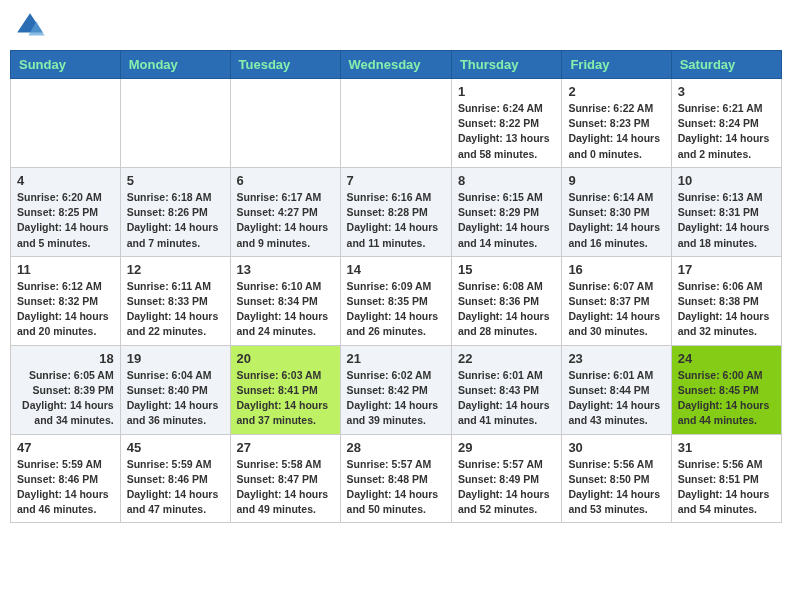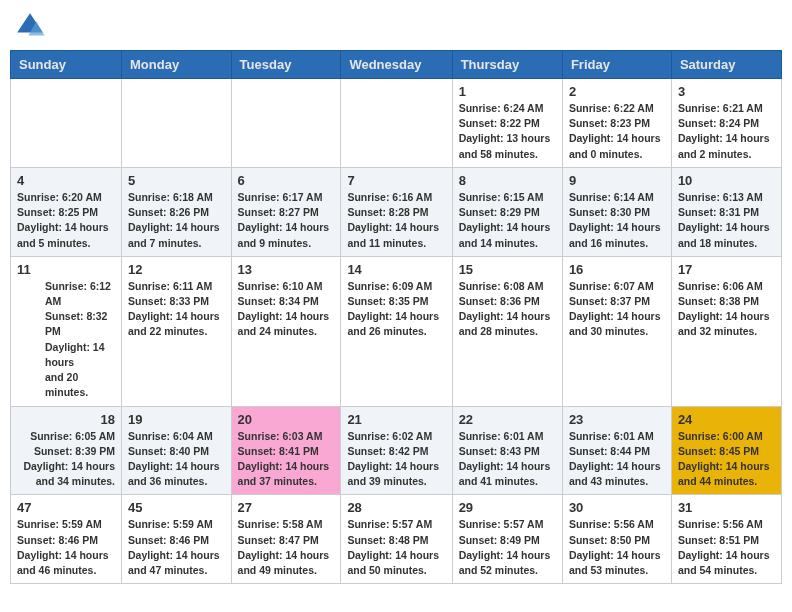--- a/index.html
+++ b/index.html
@@ -53,21 +53,21 @@
       font-size: 16px;
       color: #555;
     }
     .calendar {
       width: 100%;
       border-collapse: collapse;
       border: 1px solid #ccc;
     }
     .calendar th {
       background-color: #2a6db5;
-      color: #e5e5e5;
+      color: #86efac;
       font-size: 13px;
       font-weight: bold;
       padding: 6px 8px;
       text-align: left;
       border: 1px solid #1e5a9a;
     }
     .calendar td {
       vertical-align: top;
       padding: 5px 6px;
       border: 1px solid #ccc;
@@ -167,21 +167,21 @@
         <td style="background: rgb(240, 244, 248);">
           <span class="day-number">5</span>
           <div class="day-info" style="white-space: pre-line;">Sunrise: 6:18 AM
 Sunset: 8:26 PM
 Daylight: 14 hours
 and 7 minutes.</div>
         </td>
         <td style="background: rgb(240, 244, 248);">
           <span class="day-number">6</span>
           <div class="day-info" style="white-space: pre-line;">Sunrise: 6:17 AM
-Sunset: 8:27 PM
+Sunset: 4:27 PM
 Daylight: 14 hours
 and 9 minutes.</div>
         </td>
         <td style="background: rgb(240, 244, 248);">
           <span class="day-number">7</span>
           <div class="day-info" style="white-space: pre-line;">Sunrise: 6:16 AM
 Sunset: 8:28 PM
 Daylight: 14 hours
 and 11 minutes.</div>
         </td>
@@ -203,21 +203,21 @@
           <span class="day-number">10</span>
           <div class="day-info" style="white-space: pre-line;">Sunrise: 6:13 AM
 Sunset: 8:31 PM
 Daylight: 14 hours
 and 18 minutes.</div>
         </td>
       </tr>
       <tr>
         <td>
           <span class="day-number">11</span>
-          <div class="day-info" style="white-space: pre-line; margin-left: 28px;">Sunrise: 6:12 AM
+          <div class="day-info" style="white-space: pre-line;">Sunrise: 6:12 AM
 Sunset: 8:32 PM
 Daylight: 14 hours
 and 20 minutes.</div>
         </td>
         <td>
           <span class="day-number">12</span>
           <div class="day-info" style="white-space: pre-line;">Sunrise: 6:11 AM
 Sunset: 8:33 PM
 Daylight: 14 hours
 and 22 minutes.</div>
@@ -266,21 +266,21 @@
 Daylight: 14 hours
 and 34 minutes.</div>
         </td>
         <td style="background: rgb(240, 244, 248);">
           <span class="day-number">19</span>
           <div class="day-info" style="white-space: pre-line;">Sunrise: 6:04 AM
 Sunset: 8:40 PM
 Daylight: 14 hours
 and 36 minutes.</div>
         </td>
-        <td style="background: #f9a8d4;">
+        <td style="background: #bef264;">
           <span class="day-number">20</span>
           <div class="day-info" style="white-space: pre-line;">Sunrise: 6:03 AM
 Sunset: 8:41 PM
 Daylight: 14 hours
 and 37 minutes.</div>
         </td>
         <td style="background: rgb(240, 244, 248);">
           <span class="day-number">21</span>
           <div class="day-info" style="white-space: pre-line;">Sunrise: 6:02 AM
 Sunset: 8:42 PM
@@ -294,21 +294,21 @@
 Daylight: 14 hours
 and 41 minutes.</div>
         </td>
         <td style="background: rgb(240, 244, 248);">
           <span class="day-number">23</span>
           <div class="day-info" style="white-space: pre-line;">Sunrise: 6:01 AM
 Sunset: 8:44 PM
 Daylight: 14 hours
 and 43 minutes.</div>
         </td>
-        <td style="background: #eab308;">
+        <td style="background: #84cc16;">
           <span class="day-number">24</span>
           <div class="day-info" style="white-space: pre-line;">Sunrise: 6:00 AM
 Sunset: 8:45 PM
 Daylight: 14 hours
 and 44 minutes.</div>
         </td>
       </tr>
       <tr>
         <td>
           <span class="day-number">47</span>

